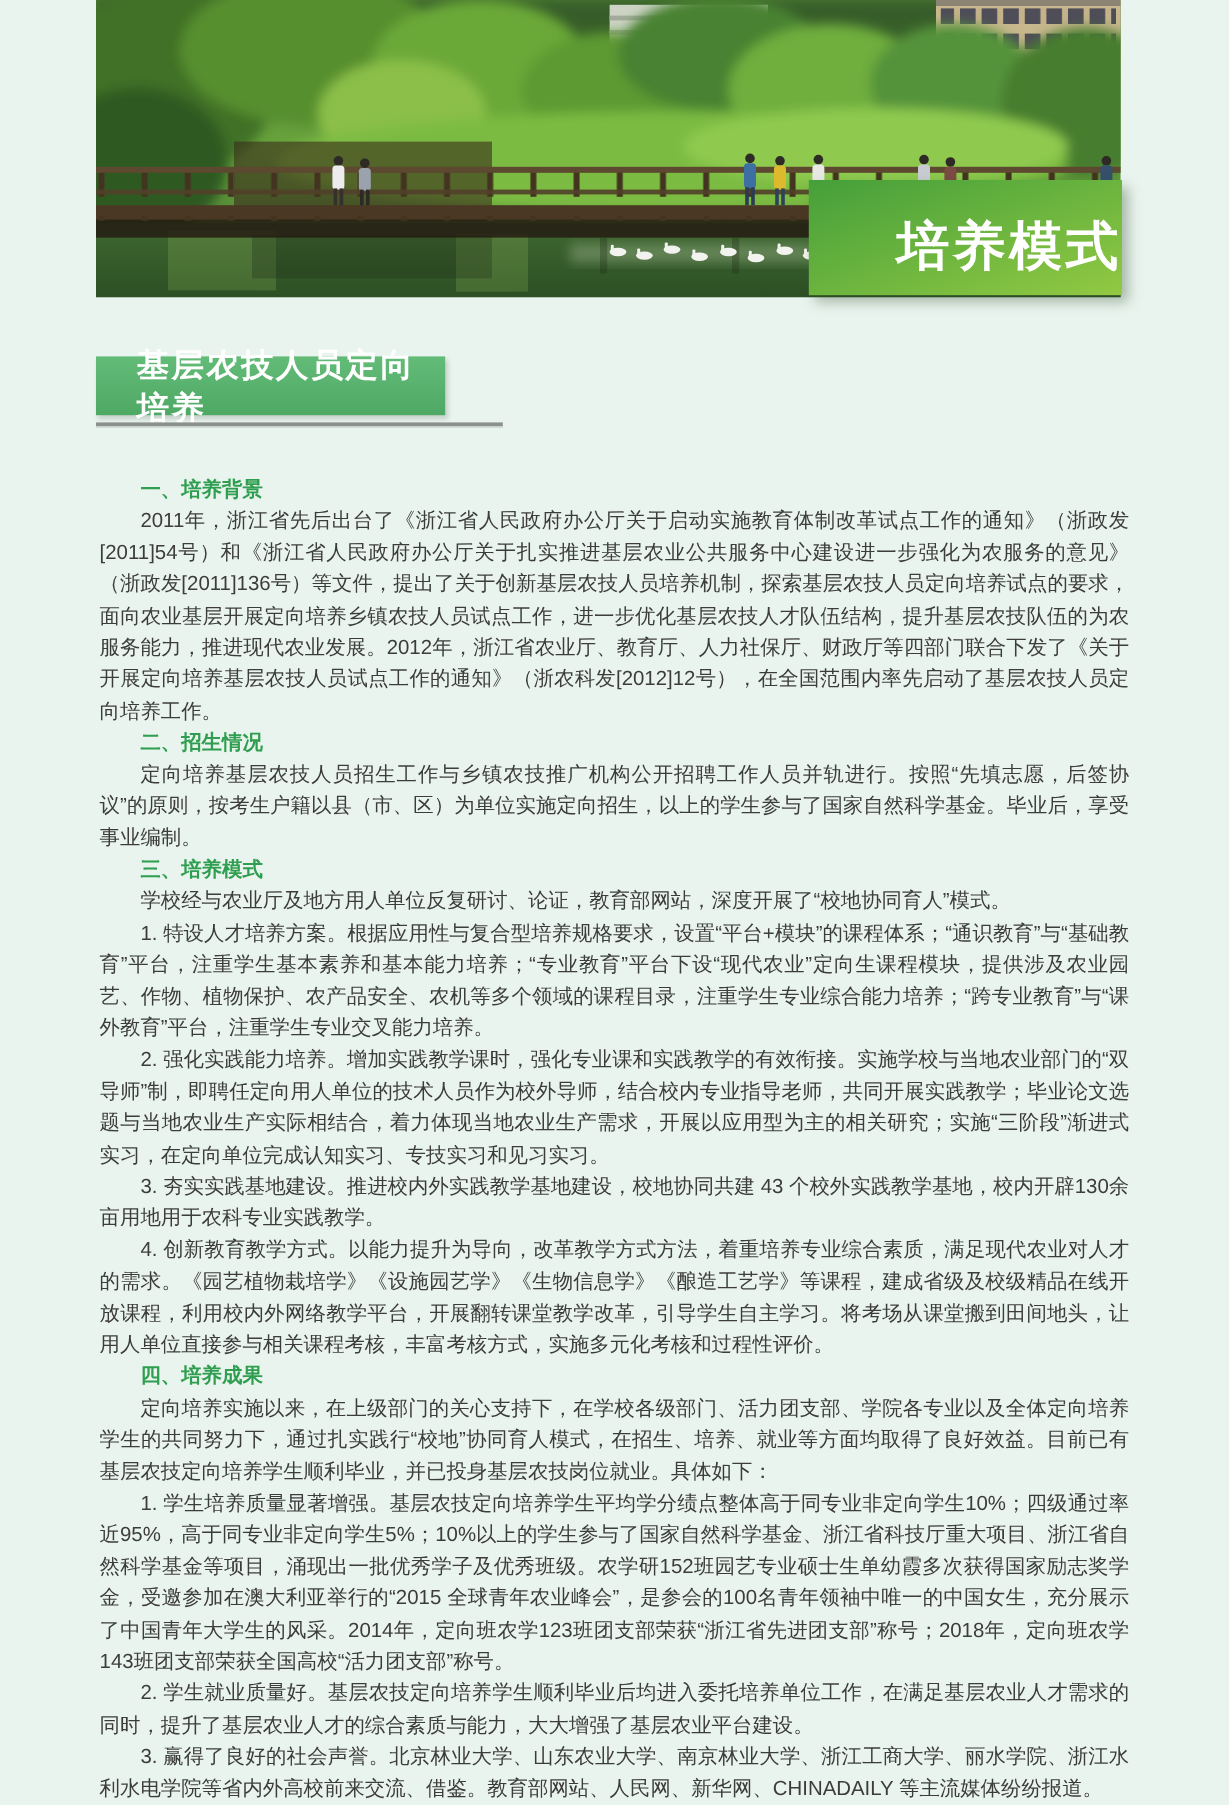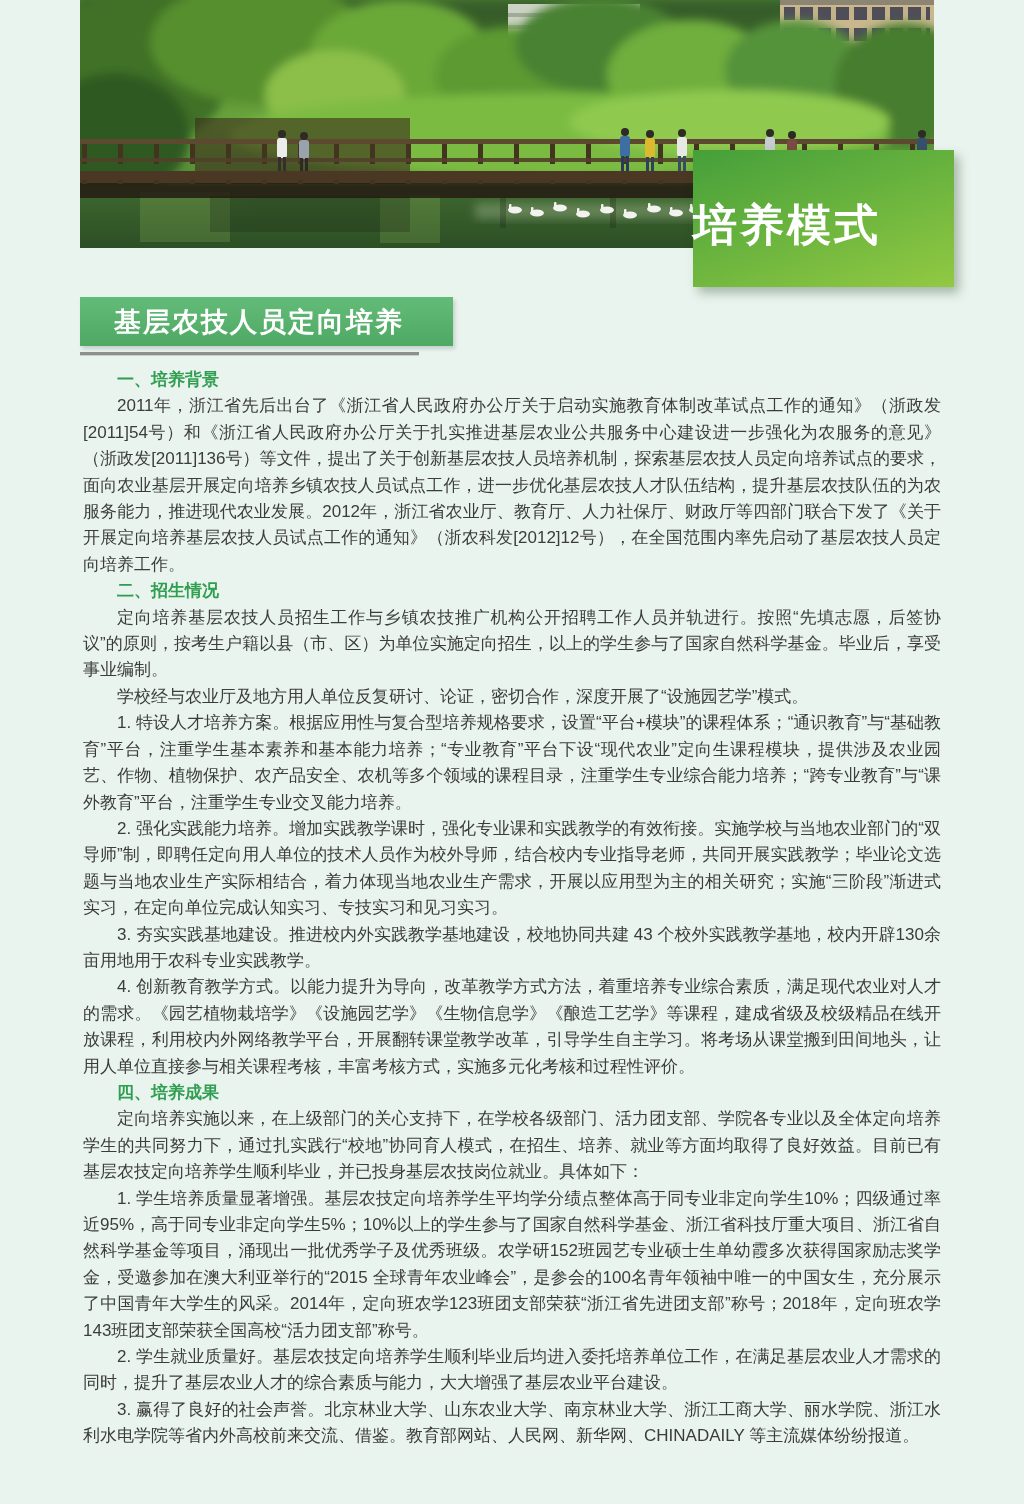--- a/index.html
+++ b/index.html
@@ -10,44 +10,44 @@
     font-family:"Liberation Sans",sans-serif;
   }
   
   .photo{
     position:absolute;left:80px;top:0;width:854px;height:248px;
     overflow:hidden;
   }
   .photo svg{display:block;width:100%;height:100%;}
   
   .badge{
-    position:absolute;left:693px;top:150px;width:261px;height:137px;
+    position:absolute;left:674px;top:150px;width:261px;height:96px;
     background:linear-gradient(160deg,#459f3a 0%,#67b23e 45%,#92c942 100%);
     box-shadow:5px 6px 10px rgba(40,70,35,.35);
-    display:flex;align-items:center;justify-content:flex-start;
+    display:flex;align-items:center;justify-content:flex-end;
     padding-top:14px;box-sizing:border-box;
   }
   .badge span{
     color:#ffffff;font-size:44px;font-weight:bold;letter-spacing:3px;
   }
   
   .banner{
-    position:absolute;left:80px;top:297px;width:373px;height:49px;
+    position:absolute;left:80px;top:297px;width:291px;height:49px;
     background:linear-gradient(180deg,#63bb78 0%,#4ea964 100%);
     box-shadow:2px 3px 4px rgba(0,0,0,.15);
     display:flex;align-items:center;box-sizing:border-box;padding-left:34px;
   }
   .banner span{color:#ffffff;font-size:27px;font-weight:bold;letter-spacing:2px;}
   .banner-rule{
     position:absolute;left:80px;top:352px;width:339px;height:3px;
     background:#8d918d;border-bottom:1px solid #c9d2ca;
   }
   
   .article{
-    position:absolute;left:83px;top:367px;width:858px;
+    position:absolute;left:83px;top:395px;width:858px;
     font-size:17px;line-height:26.4px;color:#3c3c3c;
   }
   .article p{margin:0;text-indent:2em;text-align:justify;text-justify:inter-ideograph;}
   .article h3{
     margin:0;font-size:17px;line-height:26.4px;font-weight:bold;
     color:#2f9e50;text-indent:2em;
   }
 </style>
 </head>
 <body>
@@ -212,21 +212,22 @@
 <div class="banner">
   <span>基层农技人员定向培养</span>
 </div>
 <div class="banner-rule"></div>
 
 <div class="article">
   <h3>一、培养背景</h3>
   <p>2011年，浙江省先后出台了《浙江省人民政府办公厅关于启动实施教育体制改革试点工作的通知》（浙政发[2011]54号）和《浙江省人民政府办公厅关于扎实推进基层农业公共服务中心建设进一步强化为农服务的意见》（浙政发[2011]136号）等文件，提出了关于创新基层农技人员培养机制，探索基层农技人员定向培养试点的要求，面向农业基层开展定向培养乡镇农技人员试点工作，进一步优化基层农技人才队伍结构，提升基层农技队伍的为农服务能力，推进现代农业发展。2012年，浙江省农业厅、教育厅、人力社保厅、财政厅等四部门联合下发了《关于开展定向培养基层农技人员试点工作的通知》（浙农科发[2012]12号），在全国范围内率先启动了基层农技人员定向培养工作。</p>
   <h3>二、招生情况</h3>
   <p>定向培养基层农技人员招生工作与乡镇农技推广机构公开招聘工作人员并轨进行。按照“先填志愿，后签协议”的原则，按考生户籍以县（市、区）为单位实施定向招生，以上的学生参与了国家自然科学基金。毕业后，享受事业编制。</p>
-  <p>学校经与农业厅及地方用人单位反复研讨、论证，密切合作，深度开展了“设施园艺学”模式。</p>
+  <h3>三、培养模式</h3>
+  <p>学校经与农业厅及地方用人单位反复研讨、论证，教育部网站，深度开展了“校地协同育人”模式。</p>
   <p>1. 特设人才培养方案。根据应用性与复合型培养规格要求，设置“平台+模块”的课程体系；“通识教育”与“基础教育”平台，注重学生基本素养和基本能力培养；“专业教育”平台下设“现代农业”定向生课程模块，提供涉及农业园艺、作物、植物保护、农产品安全、农机等多个领域的课程目录，注重学生专业综合能力培养；“跨专业教育”与“课外教育”平台，注重学生专业交叉能力培养。</p>
   <p>2. 强化实践能力培养。增加实践教学课时，强化专业课和实践教学的有效衔接。实施学校与当地农业部门的“双导师”制，即聘任定向用人单位的技术人员作为校外导师，结合校内专业指导老师，共同开展实践教学；毕业论文选题与当地农业生产实际相结合，着力体现当地农业生产需求，开展以应用型为主的相关研究；实施“三阶段”渐进式实习，在定向单位完成认知实习、专技实习和见习实习。</p>
   <p>3. 夯实实践基地建设。推进校内外实践教学基地建设，校地协同共建 43 个校外实践教学基地，校内开辟130余亩用地用于农科专业实践教学。</p>
   <p>4. 创新教育教学方式。以能力提升为导向，改革教学方式方法，着重培养专业综合素质，满足现代农业对人才的需求。《园艺植物栽培学》《设施园艺学》《生物信息学》《酿造工艺学》等课程，建成省级及校级精品在线开放课程，利用校内外网络教学平台，开展翻转课堂教学改革，引导学生自主学习。将考场从课堂搬到田间地头，让用人单位直接参与相关课程考核，丰富考核方式，实施多元化考核和过程性评价。</p>
   <h3>四、培养成果</h3>
   <p>定向培养实施以来，在上级部门的关心支持下，在学校各级部门、活力团支部、学院各专业以及全体定向培养学生的共同努力下，通过扎实践行“校地”协同育人模式，在招生、培养、就业等方面均取得了良好效益。目前已有基层农技定向培养学生顺利毕业，并已投身基层农技岗位就业。具体如下：</p>
   <p>1. 学生培养质量显著增强。基层农技定向培养学生平均学分绩点整体高于同专业非定向学生10%；四级通过率近95%，高于同专业非定向学生5%；10%以上的学生参与了国家自然科学基金、浙江省科技厅重大项目、浙江省自然科学基金等项目，涌现出一批优秀学子及优秀班级。农学研152班园艺专业硕士生单幼霞多次获得国家励志奖学金，受邀参加在澳大利亚举行的“2015 全球青年农业峰会”，是参会的100名青年领袖中唯一的中国女生，充分展示了中国青年大学生的风采。2014年，定向班农学123班团支部荣获“浙江省先进团支部”称号；2018年，定向班农学143班团支部荣获全国高校“活力团支部”称号。</p>
   <p>2. 学生就业质量好。基层农技定向培养学生顺利毕业后均进入委托培养单位工作，在满足基层农业人才需求的同时，提升了基层农业人才的综合素质与能力，大大增强了基层农业平台建设。</p>
   <p>3. 赢得了良好的社会声誉。北京林业大学、山东农业大学、南京林业大学、浙江工商大学、丽水学院、浙江水利水电学院等省内外高校前来交流、借鉴。教育部网站、人民网、新华网、CHINADAILY 等主流媒体纷纷报道。</p>
 </div>

